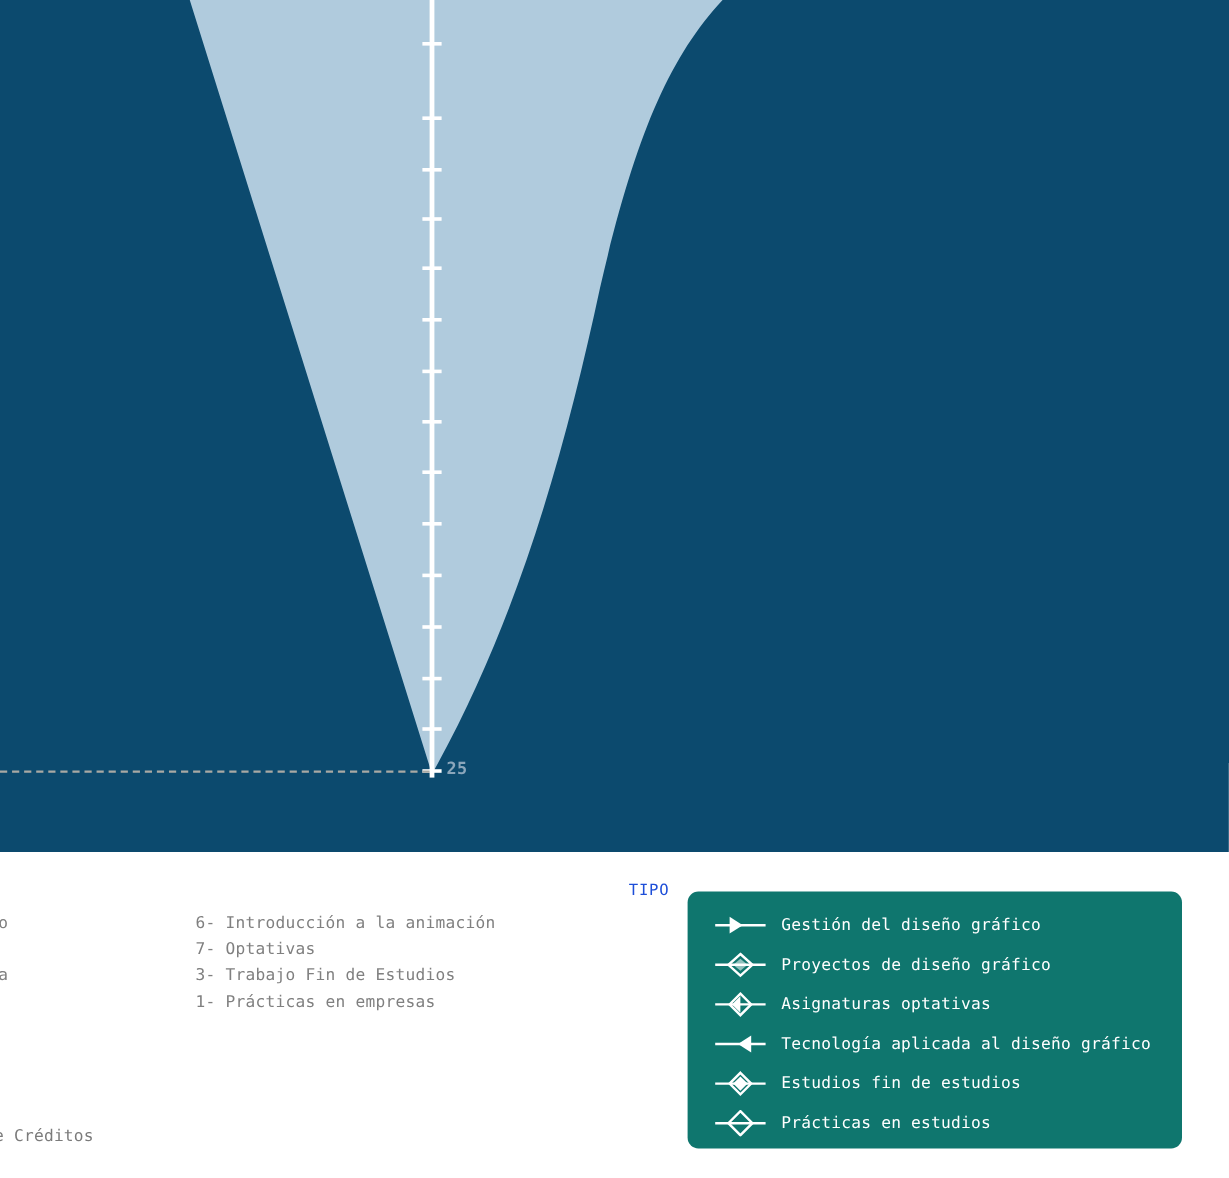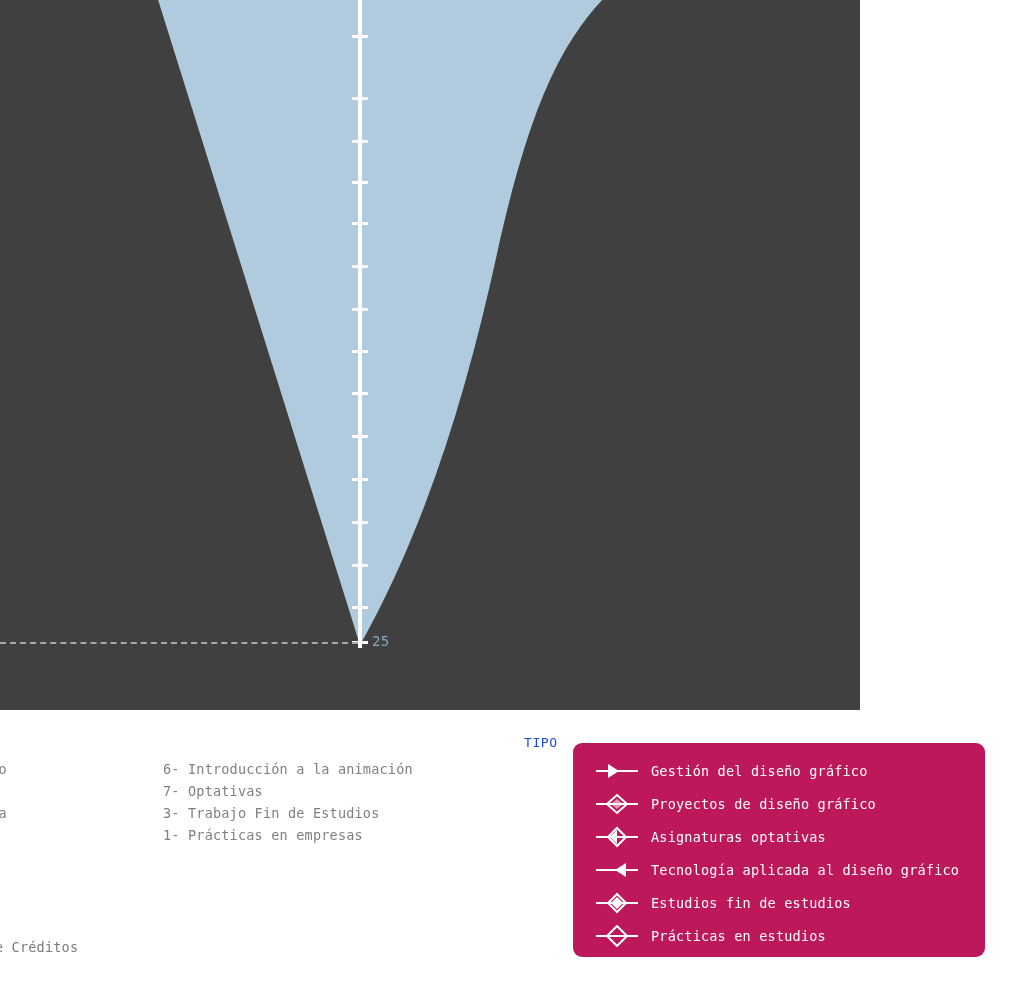--- a/index.html
+++ b/index.html
@@ -14,24 +14,25 @@
     position: relative;
     overflow: hidden;
     font-family: "DejaVu Sans Mono", "Liberation Mono", monospace;
     -webkit-font-smoothing: antialiased;
   }
 
   
   #plot-area {
     position: absolute;
     left: 0; top: 0;
-    width: 860px;
+    width: 1024px;
     height: 710px;
-    background: #404040;
+    background: #0c4a6e;
     overflow: hidden;
+    font-weight: bold;
   }
   #funnel-svg {
     position: absolute;
     left: 0; top: 0;
     width: 1024px;
     height: 710px;
     display: block;
   }
 
   
@@ -120,21 +121,21 @@
     font-size: 13px;
     color: #1d4ed8;
     letter-spacing: 0.6px;
   }
   #legend-box {
     position: absolute;
     left: 573px;
     top: 743px;
     width: 412px;
     height: 214px;
-    background: #be185d;
+    background: #0f766e;
     border-radius: 9px;
   }
   #legend-items {
     position: absolute;
     left: 0; top: 11px;
     width: 100%;
   }
   .legend-item {
     display: flex;
     align-items: center;

